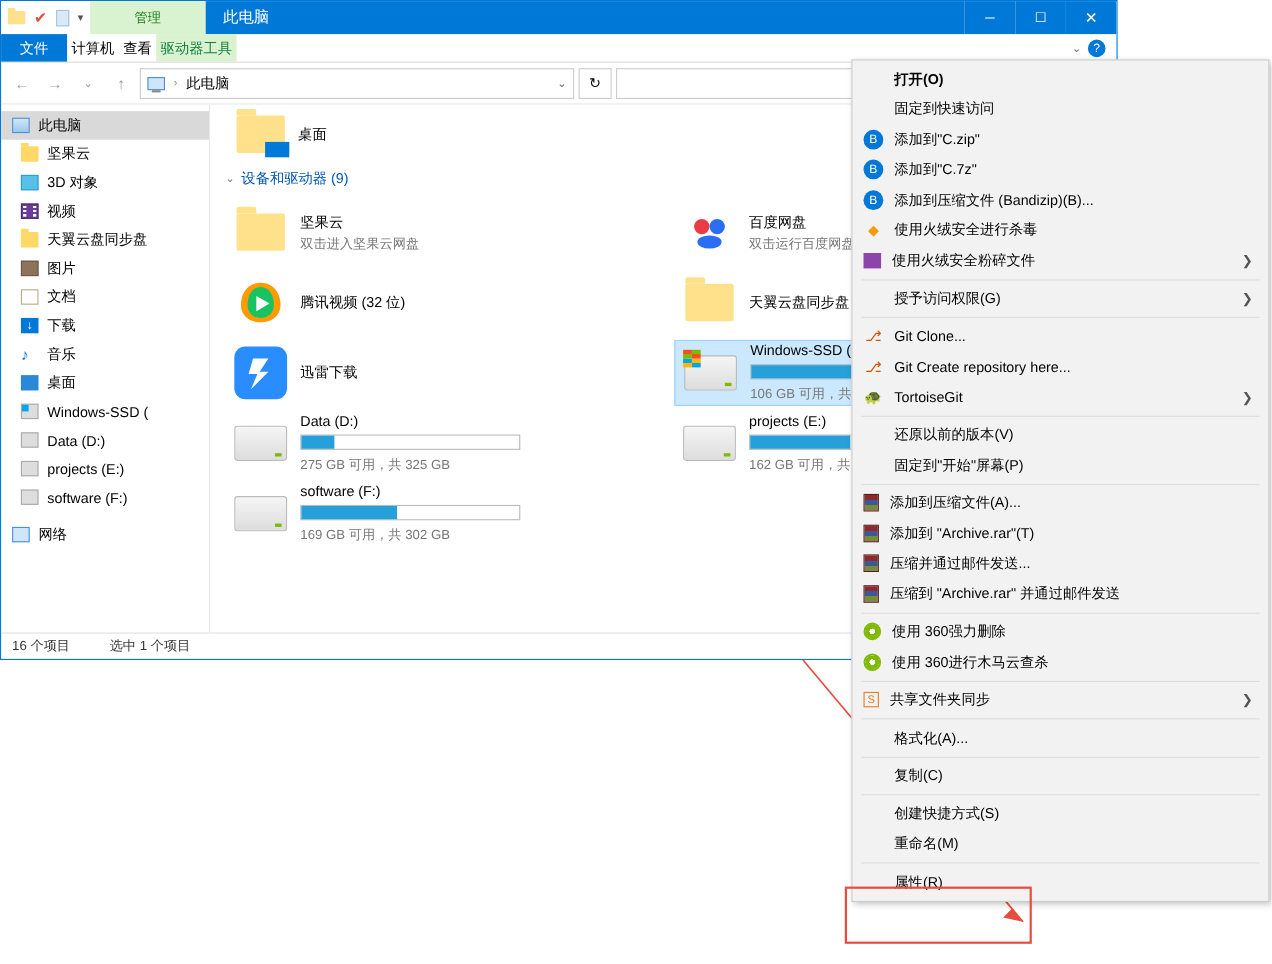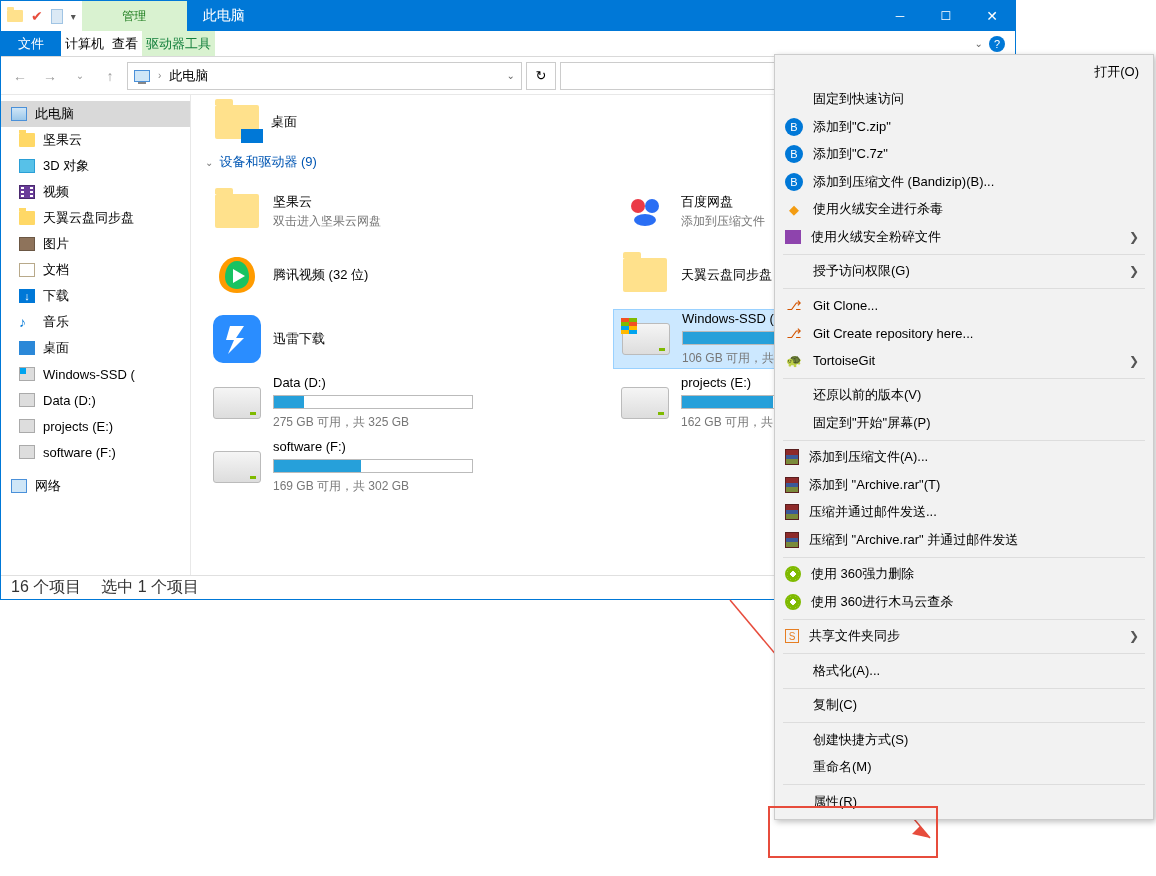--- a/index.html
+++ b/index.html
@@ -86,29 +86,29 @@
 .drive-body::after { content:""; position:absolute; right:4px; bottom:3px; width:6px; height:3px; background:#7fba00; }
 .drive-body.win::before { content:""; position:absolute; left:-2px; top:-6px; width:16px; height:16px; background:
   linear-gradient(#f25022 0 50%, #7fba00 50% 100%) 0 0/8px 8px no-repeat,
   linear-gradient(#00a4ef 0 50%, #ffb900 50% 100%) 0 8px/8px 8px no-repeat,
   linear-gradient(#7fba00 0 50%, #f25022 50% 100%) 8px 0/8px 8px no-repeat,
   linear-gradient(#ffb900 0 50%, #00a4ef 50% 100%) 8px 8px/8px 8px no-repeat; }
 .folder48 { width:44px; height:34px; background:#ffe18c; border-radius:2px; position:relative; }
 .folder48::before { content:""; position:absolute; top:-6px; left:0; width:18px; height:6px; background:#ffe18c; border-radius:2px 2px 0 0; }
 
 
-.statusbar { height:24px; border-top:1px solid #e0e0e0; display:flex; align-items:center; padding:0 10px; font-size:16px; gap:20px; color:#333; }
+.statusbar { height:24px; border-top:1px solid #e0e0e0; display:flex; align-items:center; padding:0 10px; font-size:12px; gap:36px; color:#333; }
 
 
 .ctx { position:absolute; right:0; top:52px; width:380px; background:#f2f2f2; border:1px solid #ccc; box-shadow:2px 2px 6px rgba(0,0,0,0.25); font-size:13px; z-index:10; padding:3px 0; }
 .ctx .mi { display:flex; align-items:center; height:27.5px; padding:0 14px 0 10px; gap:10px; }
 .ctx .mi .ic { width:18px; height:18px; display:flex; align-items:center; justify-content:center; font-size:13px; flex-shrink:0; }
 .ctx .mi .lbl { flex:1; white-space:nowrap; }
 .ctx .mi .arrow { color:#555; font-size:12px; }
-.ctx .mi.bold { font-weight:400;text-align:right; }
+.ctx .mi.bold { font-weight:700; }
 .ctx .div { height:1px; background:#ddd; margin:3px 8px; }
 .ctx .ic.bz { background:#0078d7; color:#fff; border-radius:50%; font-size:11px; }
 .ctx .ic.fire { color:#f39c12; }
 .ctx .ic.purple { background:#8e44ad; width:16px; height:14px; }
 .ctx .ic.git { color:#d35400; }
 .ctx .ic.tort { color:#3498db; }
 .ctx .ic.rar { width:14px; height:16px; background:linear-gradient(#8e2a2a 0 33%, #3b5998 33% 66%, #7a8a3a 66% 100%); border:1px solid #5a1e1e; }
 .ctx .ic.q360 { width:16px; height:16px; border-radius:50%; background:radial-gradient(circle,#fff 30%, #7fba00 32% 70%, #fff 72%); border:2px solid #7fba00; box-sizing:border-box; }
 .ctx .ic.sbox { color:#e67e22; border:1px solid #e67e22; width:14px; height:14px; font-size:10px; }
 
@@ -255,21 +255,21 @@
           <div class="item">
             <div class="icon48">
               <svg width="42" height="42" viewBox="0 0 42 42">
                 <circle cx="14" cy="16" r="7" fill="#eb3b47"></circle>
                 <circle cx="28" cy="16" r="7" fill="#2a6ef4"></circle>
                 <ellipse cx="21" cy="30" rx="11" ry="6" fill="#2a6ef4"></ellipse>
               </svg>
             </div>
             <div class="texts">
               <div>百度网盘</div>
-              <div class="sub">添加到压缩文件</div>
+              <div class="sub">双击运行百度网盘</div>
             </div>
           </div>
           <div class="item">
             <div class="icon48">
               <svg width="44" height="44" viewBox="0 0 44 44">
                 <path d="M22 4 C10 4 4 14 4 24 C4 34 12 40 22 40 C32 40 40 34 40 24 C40 14 34 4 22 4 Z" fill="#ff9b00"></path>
                 <path d="M22 8 C14 8 10 16 10 24 C10 32 16 36 22 36 C28 36 34 32 34 24 C34 16 30 8 22 8 Z" fill="#19c362"></path>
                 <polygon points="18,16 18,30 30,23" fill="#fff"></polygon>
               </svg>
             </div>

